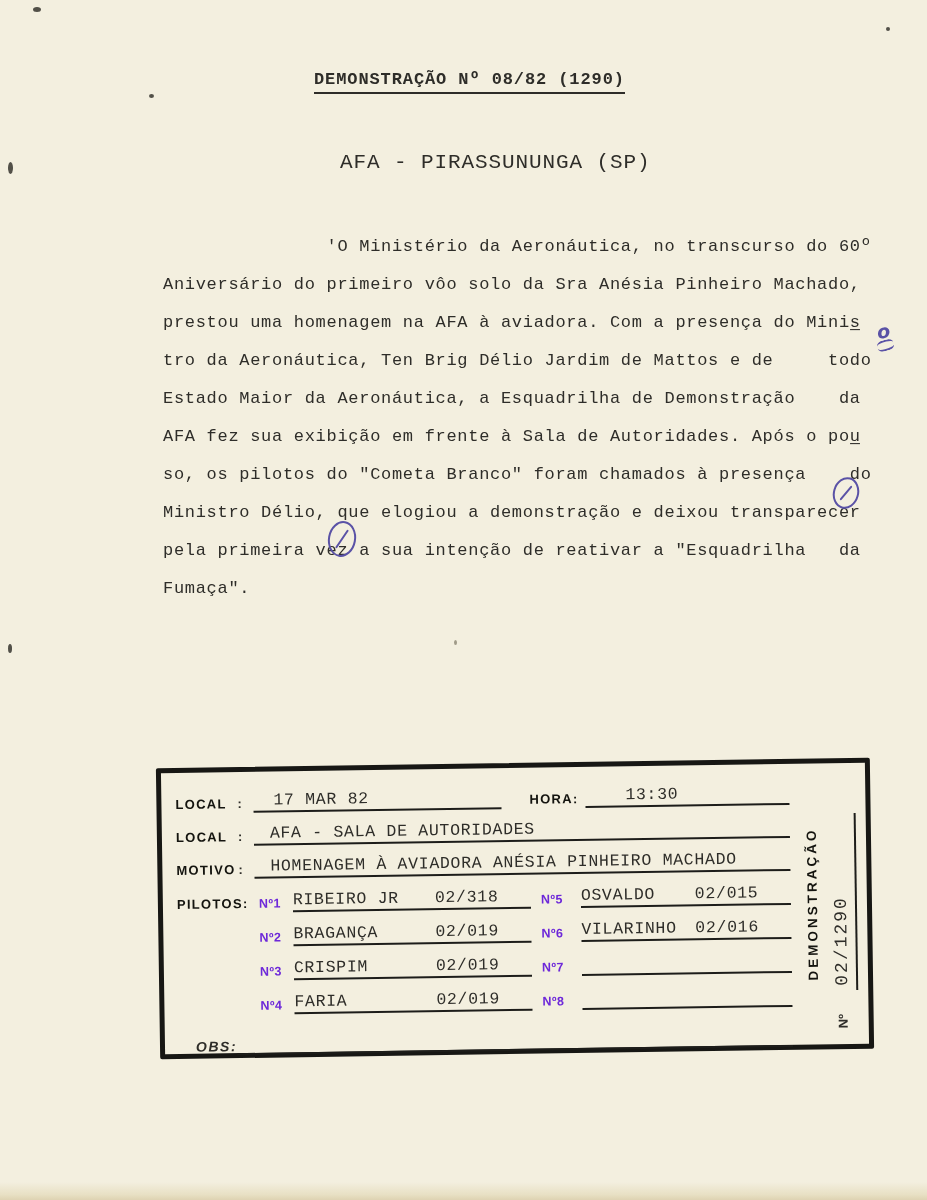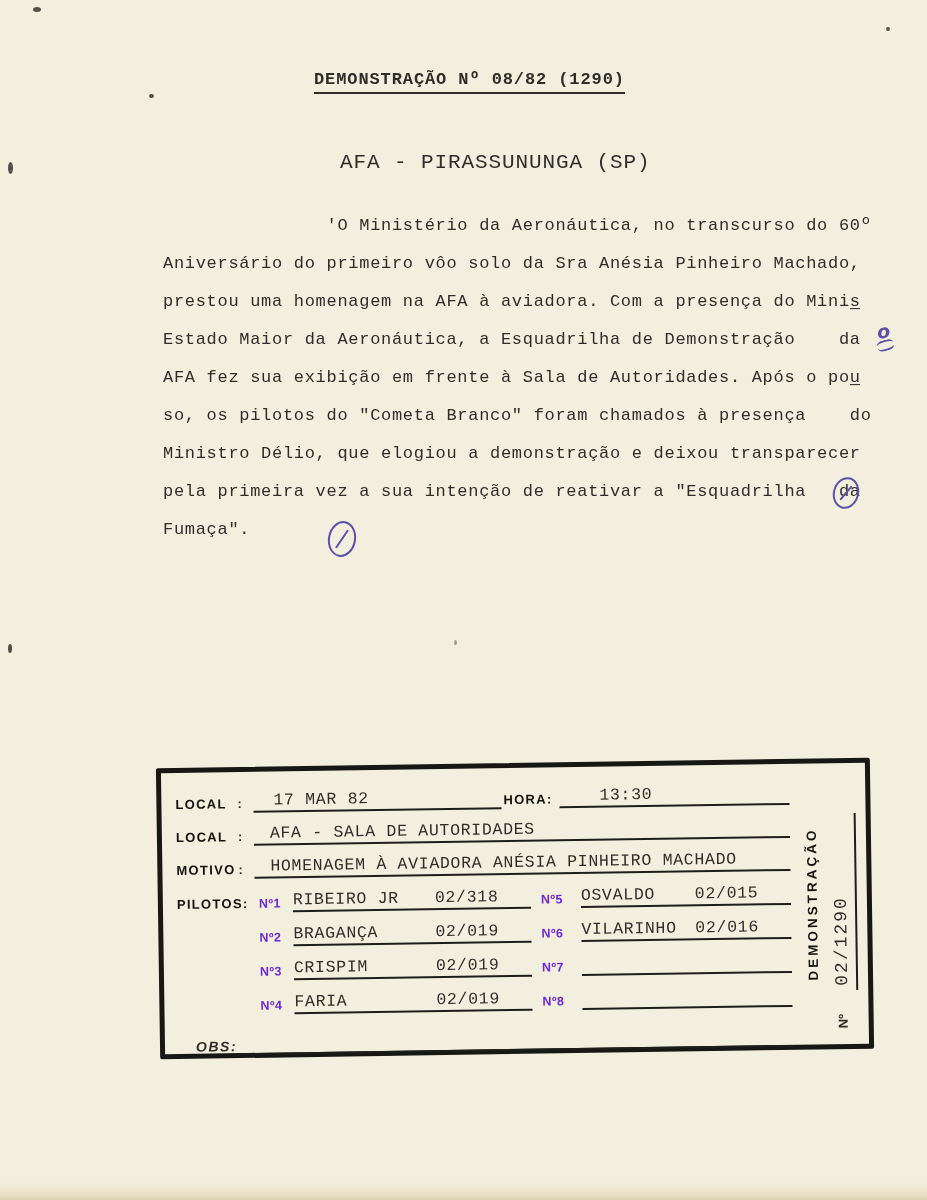--- a/index.html
+++ b/index.html
@@ -14,21 +14,21 @@
     font-size:17px;letter-spacing:0.7px;color:#2e2d29;
   }
   .page-title{
     position:absolute;left:314px;top:70px;
     font-size:17px;letter-spacing:0.9px;font-weight:bold;
     border-bottom:2px solid #2e2d29;padding-bottom:3px;white-space:pre;
   }
   .page-subtitle{
     position:absolute;left:340px;top:151px;font-size:21px;letter-spacing:0.9px;white-space:pre;
   }
-  .body-block{position:absolute;left:163px;top:211px;width:740px;}
+  .body-block{position:absolute;left:163px;top:232px;width:740px;}
   .body-line{white-space:pre;height:38px;line-height:30px;}
   
   .pen{color:#5a52a6;}
   .ann-o{
     position:absolute;left:873px;top:320px;width:22px;
     font-family:"DejaVu Sans",sans-serif;font-style:italic;font-weight:bold;
     font-size:19px;text-align:center;transform:rotate(-6deg);
   }
   .ann-o .dbl{
     width:17px;height:7px;margin:0 auto;margin-top:-2px;
@@ -60,21 +60,21 @@
   }
   .lab-w{width:62px;}
   .colon{flex:none;width:16px;font-family:"Liberation Sans",sans-serif;font-weight:bold;font-size:13px;padding-bottom:2px;}
   .cell{
     border-bottom:2px solid #1d1d1a;display:flex;align-items:flex-end;
     box-sizing:border-box;overflow:hidden;
   }
   .cell .tw{font-size:16.5px;line-height:21px;white-space:pre;}
   .c-data{width:248px;flex:none;padding-left:20px;}
   .c-hora{flex:1;padding-left:40px;}
-  .hora-lab{margin-left:2px;width:56px;}
+  .hora-lab{margin-left:28px;width:56px;}
   .c-full{flex:1;padding-left:16px;}
   .pilots-lab{width:82px;}
   .pspacer{width:82px;flex:none;}
   .pnum{
     font-family:"Liberation Sans",sans-serif;font-weight:bold;font-size:12.5px;
     letter-spacing:0.5px;color:#6d28d9;flex:none;padding-bottom:2px;
   }
   .pnum-l{width:34px;}
   .pnum-r{width:40px;margin-left:10px;}
   .c-pl{width:238px;flex:none;}
@@ -114,20 +114,21 @@
 </head>
 <body>
 
 <div class="page-title tw">DEMONSTRAÇÃO Nº 08/82 (1290)</div>
 <div class="page-subtitle tw">AFA - PIRASSUNUNGA (SP)</div>
 
 <div class="body-block tw">
   <div class="body-line">               'O Ministério da Aeronáutica, no transcurso do 60º</div>
   <div class="body-line">Aniversário do primeiro vôo solo da Sra Anésia Pinheiro Machado,</div>
   <div class="body-line">prestou uma homenagem na AFA à aviadora. Com a presença do Minis̲</div>
+  <div class="body-line">tro da Aeronáutica, Ten Brig Délio Jardim de Mattos e de     todo</div>
   <div class="body-line">Estado Maior da Aeronáutica, a Esquadrilha de Demonstração    da</div>
   <div class="body-line">AFA fez sua exibição em frente à Sala de Autoridades. Após o pou̲</div>
   <div class="body-line">so, os pilotos do "Cometa Branco" foram chamados à presença    do</div>
   <div class="body-line">Ministro Délio, que elogiou a demonstração e deixou transparecer</div>
   <div class="body-line">pela primeira vez a sua intenção de reativar a "Esquadrilha   da</div>
   <div class="body-line">Fumaça".</div>
 </div>
 
 <div class="ann-o pen">
   <span>o</span>

